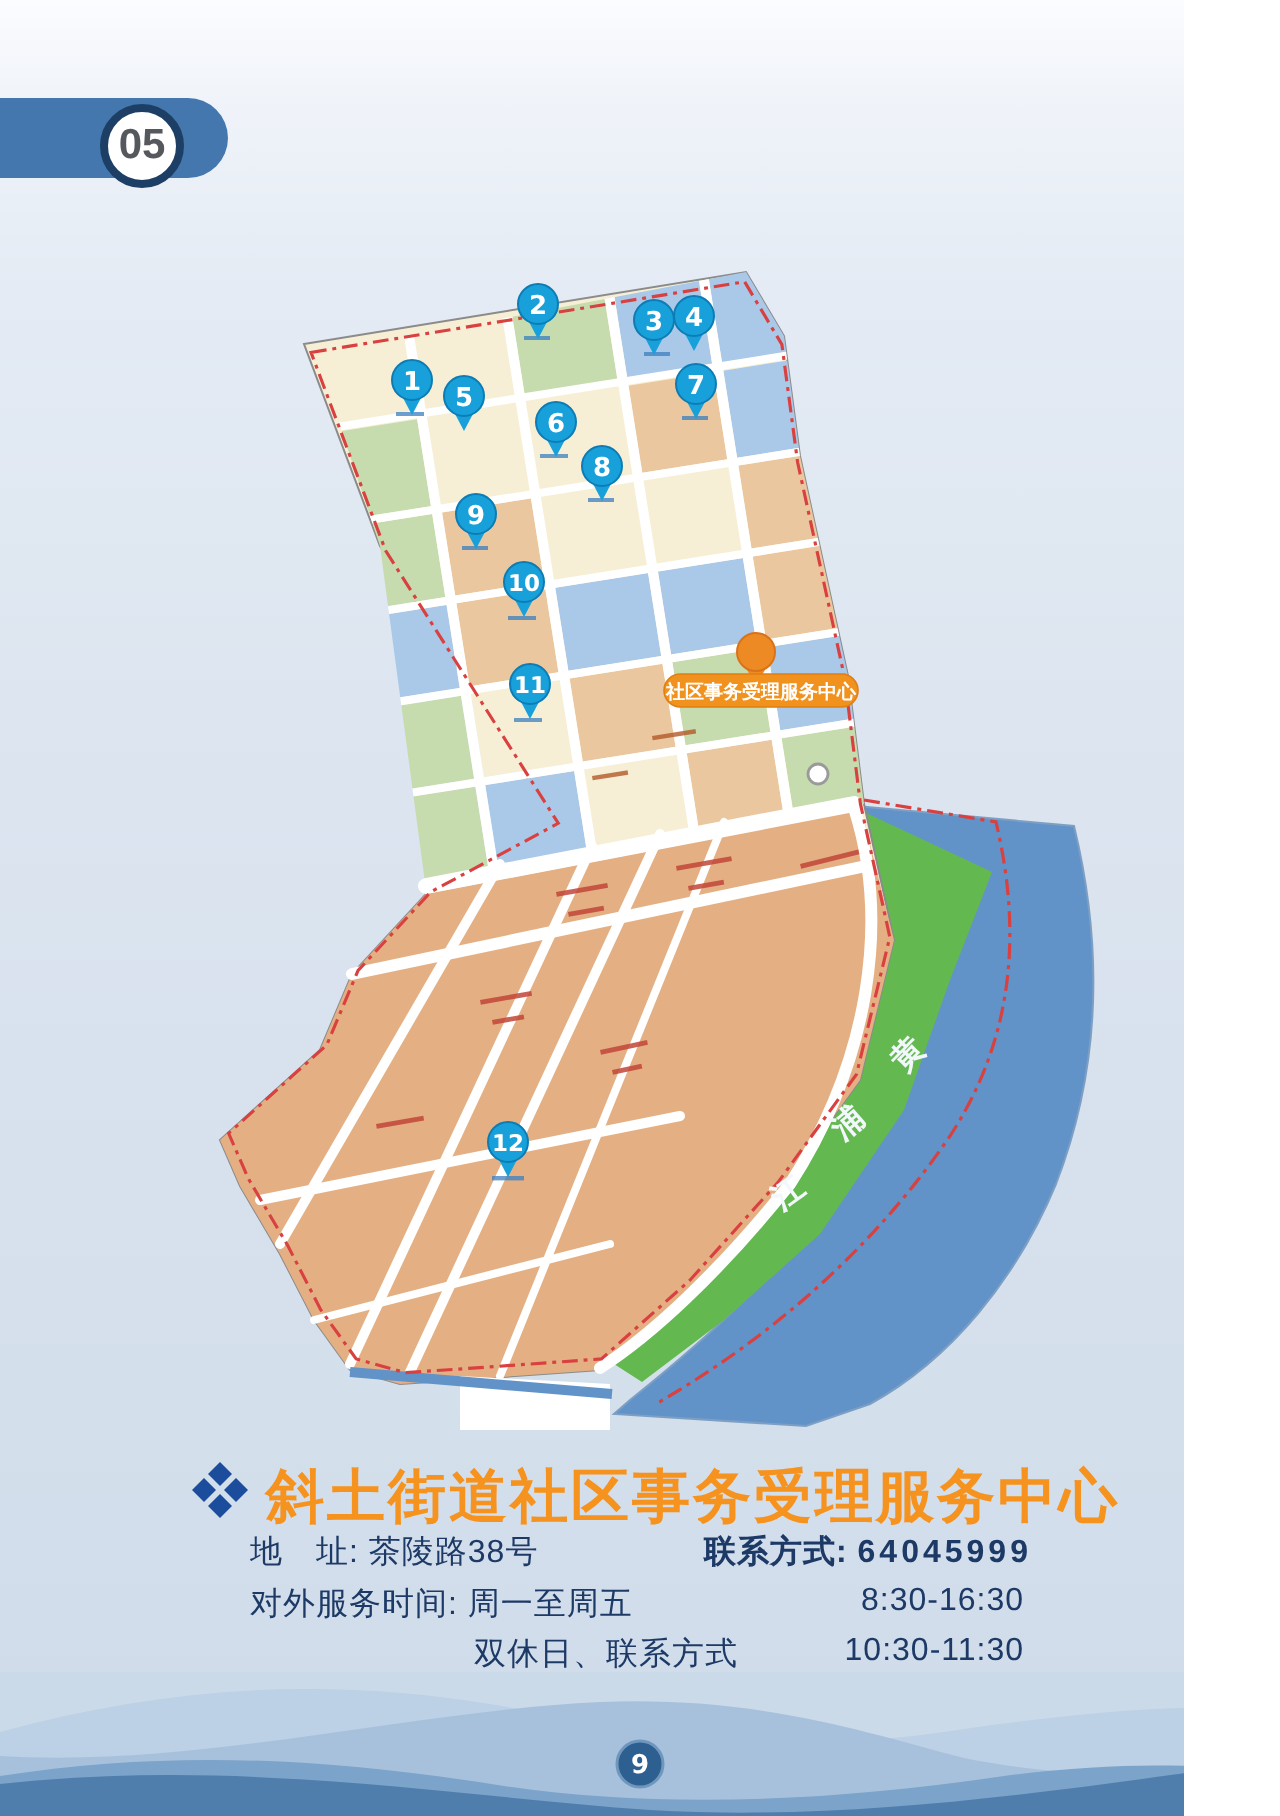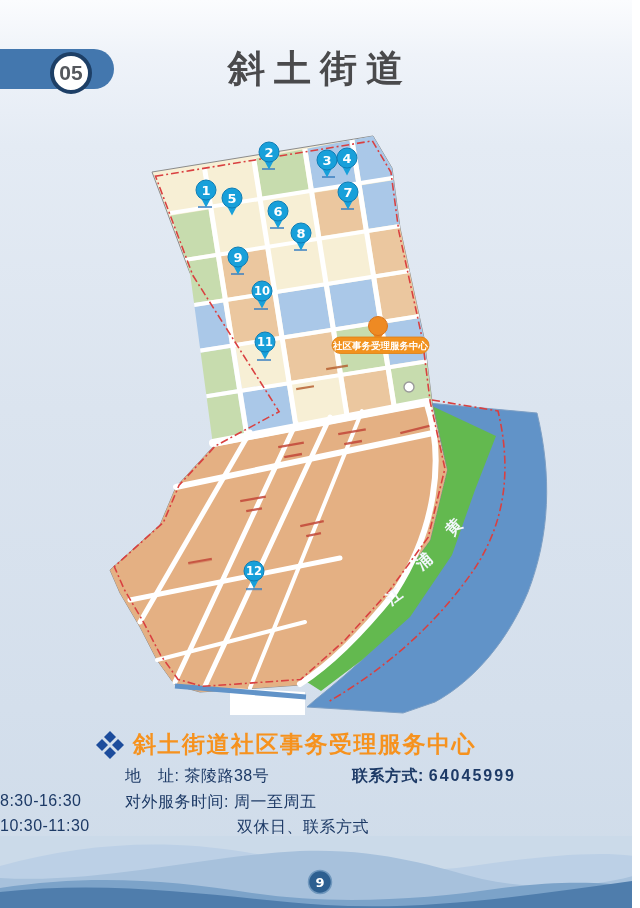--- a/index.html
+++ b/index.html
@@ -1,54 +1,52 @@
 <!DOCTYPE html>
 <html><head>
 <meta charset="utf-8">
 <style>
   html,body{margin:0;padding:0;}
   .page{
     position:relative;width:592px;height:908px;overflow:hidden;
     font-family:"Liberation Sans","DejaVu Sans",sans-serif;
     background:linear-gradient(180deg,#fbfcfe 0%,#eff3f9 6%,#e4ebf4 16%,#dbe4ef 45%,#d4dfec 78%,#cedbe9 100%);
-    padding-left:40px;
   }
   
   .badge-capsule{position:absolute;left:0;top:49;top:49px;width:114px;height:40px;
     background:#4377ae;border-radius:0 22px 22px 0;}
   .badge-circle{position:absolute;left:50px;top:3px;width:34px;height:34px;background:#ffffff;
     border:4px solid #1d3f66;border-radius:50%;display:flex;align-items:center;justify-content:center;
     font-weight:bold;font-size:21px;color:#55585d;letter-spacing:0;}
   .page-title{position:absolute;left:0;top:44px;width:640px;text-align:center;
     font-family:"DejaVu Serif","Liberation Serif",serif;font-weight:bold;
     font-size:37px;color:#4a4a4c;letter-spacing:9px;}
   
   .map-wrap{position:absolute;left:100px;top:130px;width:470px;height:585px;}
   
   .info{position:absolute;left:0;top:726px;width:640px;color:#1d3a66;}
-  .info-title{position:absolute;left:133px;top:3px;font-size:23px;font-weight:bold;color:#f6921e;letter-spacing:1.5px;}
+  .info-title{position:absolute;left:133px;top:3px;font-size:29px;font-weight:bold;color:#f6921e;letter-spacing:1.5px;}
   .info-logo{position:absolute;left:96px;top:5px;width:28px;height:28px;}
   .info-row{position:absolute;font-size:16px;letter-spacing:.5px;white-space:nowrap;}
   .r1{top:40px;left:125px;}
   .r1c{position:absolute;left:227px;top:0;font-weight:bold;}
   .r2{top:66px;left:125px;text-align:center;}
   .r3{top:91px;left:237px;}
-  .time{position:absolute;left:0;top:0;width:512px;}
+  .time{position:absolute;left:0;top:0;width:512px;text-align:right;}
   
   .footer{position:absolute;left:0;bottom:0;width:640px;height:72px;}
 </style>
 </head>
 <body>
 
 <div class="page">
 
   <div class="badge-capsule">
     <div class="badge-circle">05</div>
   </div>
-  <div class="page-title">斜土街道</div>
 
   <div class="map-wrap">
   <svg width="470" height="585" viewBox="0 0 470 585">
     <defs>
       <clipPath id="topClip">
         <polygon points="58,47 273,6 292,38 300,98 324,208 332,272 113,315 90,143"></polygon>
       </clipPath>
     </defs>
 
     <path d="M328,273 L437,283 C452,345 450,405 428,462 C408,510 375,550 335,572 L303,583

